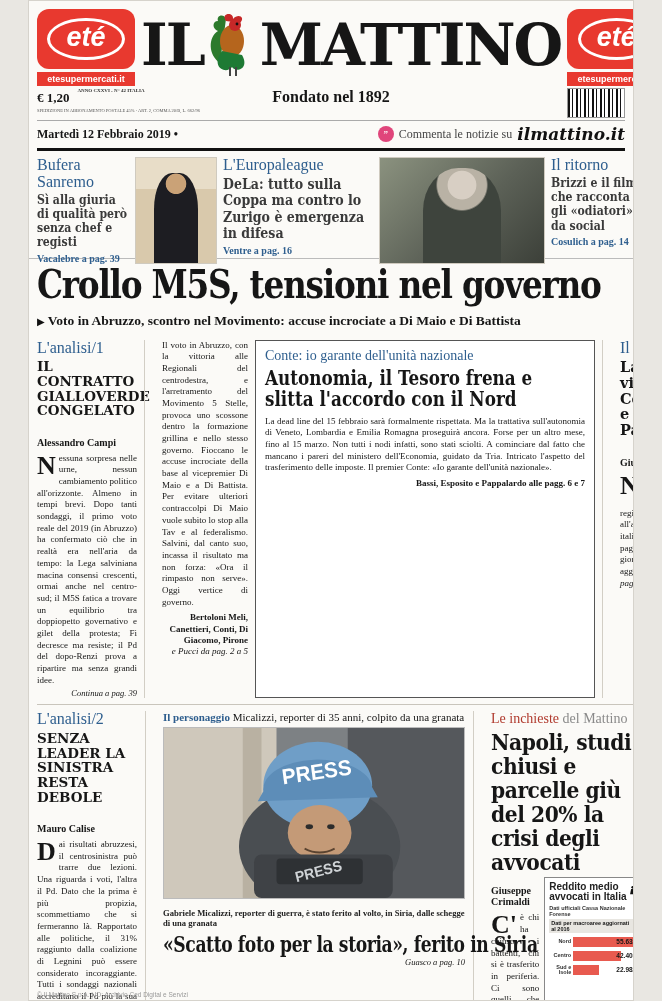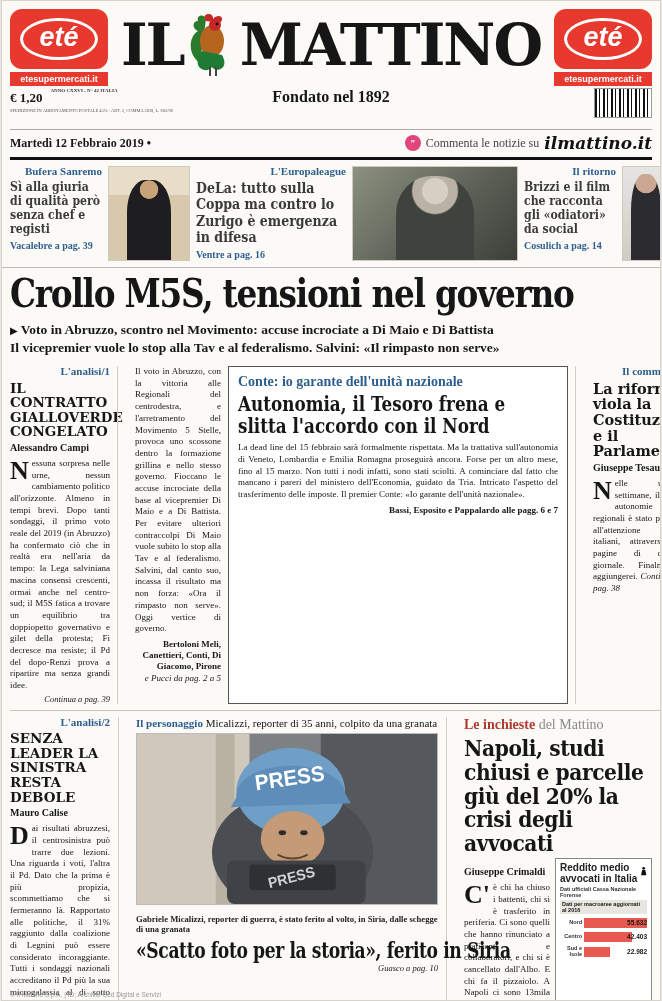--- a/index.html
+++ b/index.html
@@ -1,83 +1,83 @@
 <!DOCTYPE html>
 <html><head>
 <meta charset="utf-8">
 <style>
   * { margin:0; padding:0; box-sizing:border-box; }
   body { background:#e9e7e2; }
   .page {
-    width:660px; height:1001px; margin:0 auto; background:#fbfaf7;
+    width:606px; height:1001px; margin:0 auto; background:#fbfaf7;
     font-family:"Liberation Serif", serif; color:#161616;
     overflow:hidden; position:relative; border:1px solid #d6d3cc;
   }
   
   .masthead-row{display:flex;align-items:flex-start;padding:8px 8px 0;gap:6px;}
   .ete{width:98px;flex:0 0 98px;}
   .ete-box{background:#e8392f;border-radius:12px;height:60px;display:flex;align-items:center;justify-content:center;}
   .ete-oval{border:3px solid #fff;border-radius:50%;padding:1px 16px 4px;color:#fff;font-family:"Liberation Sans",sans-serif;font-weight:bold;font-style:italic;font-size:27px;}
   .ete-site{background:#e8392f;margin-top:3px;color:#fff;font-family:"Liberation Sans",sans-serif;font-weight:bold;font-size:9px;text-align:center;padding:2px 0;}
   .mast-center{flex:1;display:flex;align-items:center;justify-content:center;gap:2px;padding-top:2px;}
   .mast-word{font-weight:bold;font-size:57px;letter-spacing:-2px;line-height:1;font-family:"DejaVu Serif",serif;}
   
   .price-row{display:flex;align-items:flex-start;padding:2px 8px 0;}
   .price-left{width:200px;}
   .price-main{font-weight:bold;font-size:13px;}
   .edition{font-size:5px;font-weight:bold;color:#333;line-height:1.1;display:inline-block;vertical-align:top;margin-left:4px;}
   .small-print{font-size:4.5px;color:#555;margin-top:2px;}
   .founded{flex:1;text-align:center;font-weight:bold;font-size:16px;}
   .barcode{width:58px;height:30px;background:repeating-linear-gradient(90deg,#111 0 2px,#fff 2px 4px,#111 4px 5px,#fff 5px 8px);border:1px solid #999;}
   
-  .date-row{margin:11px 8px 0;border-top:1px solid #aaa;border-bottom:3px solid #111;display:flex;justify-content:space-between;align-items:center;padding:3px 0 4px;}
+  .date-row{margin:2px 8px 0;border-top:1px solid #aaa;border-bottom:3px solid #111;display:flex;justify-content:space-between;align-items:center;padding:3px 0 4px;}
   .date-txt{font-weight:bold;font-size:12px;}
   .comment{display:flex;align-items:center;gap:5px;font-size:12px;color:#444;}
   .bubble{width:16px;height:16px;border-radius:50%;background:#e0457b;color:#fff;font-size:9px;display:flex;align-items:center;justify-content:center;font-weight:bold;}
   .site-script{font-family:"DejaVu Serif",serif;font-weight:bold;font-style:italic;font-size:17px;color:#111;}
   
   .strip{display:grid;grid-template-columns:92px 82px 150px 166px 92px 48px;gap:6px;padding:6px 8px;border-bottom:1px solid #bbb;height:108px;}
-  .kicker{color:#2e5e8e;font-weight:bold;font-size:11px;line-height:1.05;text-align:right;}
+  .kicker{color:#2e5e8e;font-weight:normal;font-size:16px;line-height:1.05;}
   .strip-h{font-size:13px;color:#3a3a3a;line-height:1.1;margin-top:2px;font-weight:bold;font-family:"DejaVu Serif",serif;}
   .strip-by{color:#2e5e8e;font-weight:bold;font-size:10px;margin-top:3px;}
   .ph{border:1px solid #cfcabf;}
   .ph-sanremo{background:linear-gradient(180deg,#e8ddc8 0 30%,#d9c9ac 30% 100%);position:relative;overflow:hidden;}
   .ph-sanremo::after{content:"";position:absolute;left:22%;top:14%;width:56%;height:86%;background:radial-gradient(circle at 50% 12%,#caa277 0 12%,#1d1d22 13% 100%);border-radius:40% 40% 0 0;}
   .ph-dela{background:linear-gradient(135deg,#8b927f,#5c6157 55%,#3c4039);position:relative;overflow:hidden;}
   .ph-dela::after{content:"";position:absolute;left:26%;top:10%;width:48%;height:90%;background:radial-gradient(circle at 50% 18%,#d8cfc4 0 16%,#b9b2a5 17% 28%,#3e443d 30% 100%);border-radius:45% 45% 0 0;}
   .ph-brizzi{background:linear-gradient(180deg,#e7e5e2,#cfccc6);position:relative;overflow:hidden;}
   .ph-brizzi::after{content:"";position:absolute;left:18%;top:8%;width:64%;height:92%;background:radial-gradient(circle at 50% 10%,#caa891 0 13%,#2c2c30 14% 100%);border-radius:42% 42% 0 0;}
   
   .main{display:grid;grid-template-columns:1fr 102px;gap:6px;padding:6px 8px 0;}
   .condensed{transform:scaleX(0.84);transform-origin:0 0;width:119%;}
   .lead-h{font-weight:bold;font-size:39px;letter-spacing:-1.5px;line-height:1.0;white-space:nowrap;font-family:"DejaVu Serif",serif;}
   .deck{font-weight:bold;font-size:13.5px;line-height:1.3;margin-top:8px;}
   .deck .arrow{color:#111;font-size:10px;font-family:"DejaVu Sans",sans-serif;}
   .cols4{display:grid;grid-template-columns:100px 104px 1fr 106px;gap:7px;margin-top:10px;border-bottom:1px solid #c9c5bc;padding-bottom:6px;}
   .vsep{border-left:1px solid #d2cec5;padding-left:17px;}
   .col-h{font-weight:bold;font-size:13.5px;line-height:1.08;margin-top:3px;font-family:"DejaVu Serif",serif;}
-  .author{font-weight:bold;font-size:10px;margin-top:3px;}
+  .author{font-weight:bold;font-size:10px;margin-top:19px;}
   .body{font-size:9px;line-height:1.3;text-align:justify;margin-top:5px;}
   .dropcap{float:left;font-size:26px;line-height:0.85;font-weight:bold;padding:2px 3px 0 0;}
   .continua{font-style:italic;font-size:8.5px;text-align:right;margin-top:2px;}
   .sig{font-weight:bold;font-size:9px;text-align:right;margin-top:4px;line-height:1.25;}
   .sig .ital{font-style:italic;font-weight:normal;}
   .conte-box{border:1px solid #555;background:#fff;padding:7px 9px 6px;}
-  .conte-k{color:#2e5e8e;font-weight:bold;font-size:14px;}
+  .conte-k{color:#2e5e8e;font-weight:normal;font-size:14px;}
   .conte-h{font-weight:bold;font-size:20px;line-height:1.08;margin-top:4px;font-family:"DejaVu Serif",serif;}
   .pageref{font-style:italic;font-size:8.5px;text-align:right;margin-top:2px;}
   
   .row-c{display:grid;grid-template-columns:100px 320px 1fr;gap:8px;padding:6px 8px 0;}
   .pers-kick{font-size:11px;}
   .pers-kick .k{color:#2e5e8e;font-weight:bold;}
   .press-photo{width:100%;height:172px;border:1px solid #bbb;margin-top:4px;display:block;}
   .caption{font-weight:bold;font-size:8.6px;margin-top:9px;color:#222;}
   .scatto-h{font-weight:bold;font-size:22px;letter-spacing:-0.5px;white-space:nowrap;margin-top:3px;font-family:"DejaVu Serif",serif;transform:scaleX(0.78);transform-origin:0 0;width:128%;}
   .inch-kick{font-size:14px;}
-  .inch-kick .red{color:#b03a2e;font-weight:bold;}
+  .inch-kick .red{color:#b03a2e;font-weight:normal;}
   .inch-kick .gray{color:#8a8a8a;}
   .inch-h{font-weight:bold;font-size:23px;line-height:1.04;letter-spacing:-0.5px;margin-top:3px;font-family:"DejaVu Serif",serif;transform:scaleX(0.88);transform-origin:0 0;width:113%;}
   .inch-deck{font-size:10.5px;font-weight:bold;line-height:1.2;margin-top:5px;border-top:1px solid #ddd;padding-top:4px;}
   .inch-grid{display:grid;grid-template-columns:1fr 97px;gap:5px;margin-top:3px;}
   
   .chart{border:1px solid #888;background:#fff;padding:4px 4px 2px;font-family:"Liberation Sans",sans-serif;}
   .chart-title{font-weight:bold;font-size:10px;line-height:1.05;color:#222;display:flex;justify-content:space-between;align-items:flex-start;}
   .chart-sub{font-weight:bold;font-size:5.5px;margin-top:2px;color:#333;}
   .chart-note{font-weight:bold;font-size:5.5px;background:#e8e6e1;padding:1px 2px;margin-top:2px;}
   .crow{display:flex;align-items:center;gap:2px;margin-top:4px;}
@@ -164,21 +164,20 @@
     </div>
     <div class="ph ph-brizzi"></div>
   </div>
 
   <div class="main">
     <div>
       <div class="lead-h condensed">Crollo M5S, tensioni nel governo</div>
       <div class="deck">
         <span class="arrow">▶</span>
         <span>Voto in Abruzzo, scontro nel Movimento: accuse incrociate a Di Maio e Di Battista</span><br>
-        <span>Il vicepremier vuole lo stop alla Tav e al federalismo. Salvini: «Il rimpasto non serve»</span>
       </div>
 
       <div class="cols4">
         <div>
           <div class="kicker">L'analisi/1</div>
           <div class="col-h">IL CONTRATTO GIALLOVERDE CONGELATO</div>
           <div class="author">Alessandro Campi</div>
           <div class="body"><span class="dropcap">N</span><span>essuna sorpresa nelle urne, nessun cambiamento politico all'orizzonte. Almeno in tempi brevi. Dopo tanti sondaggi, il primo voto reale del 2019 (in Abruzzo) ha confermato ciò che in realtà era nell'aria da tempo: la Lega salviniana macina consensi crescenti, ormai anche nel centro-sud; il M5S fatica a trovare un equilibrio tra doppiopetto governativo e gilet della protesta; Fi decresce ma resiste; il Pd del dopo-Renzi prova a ripartire ma senza grandi idee.</span></div>
           <div class="continua">Continua a pag. 39</div>
         </div>

